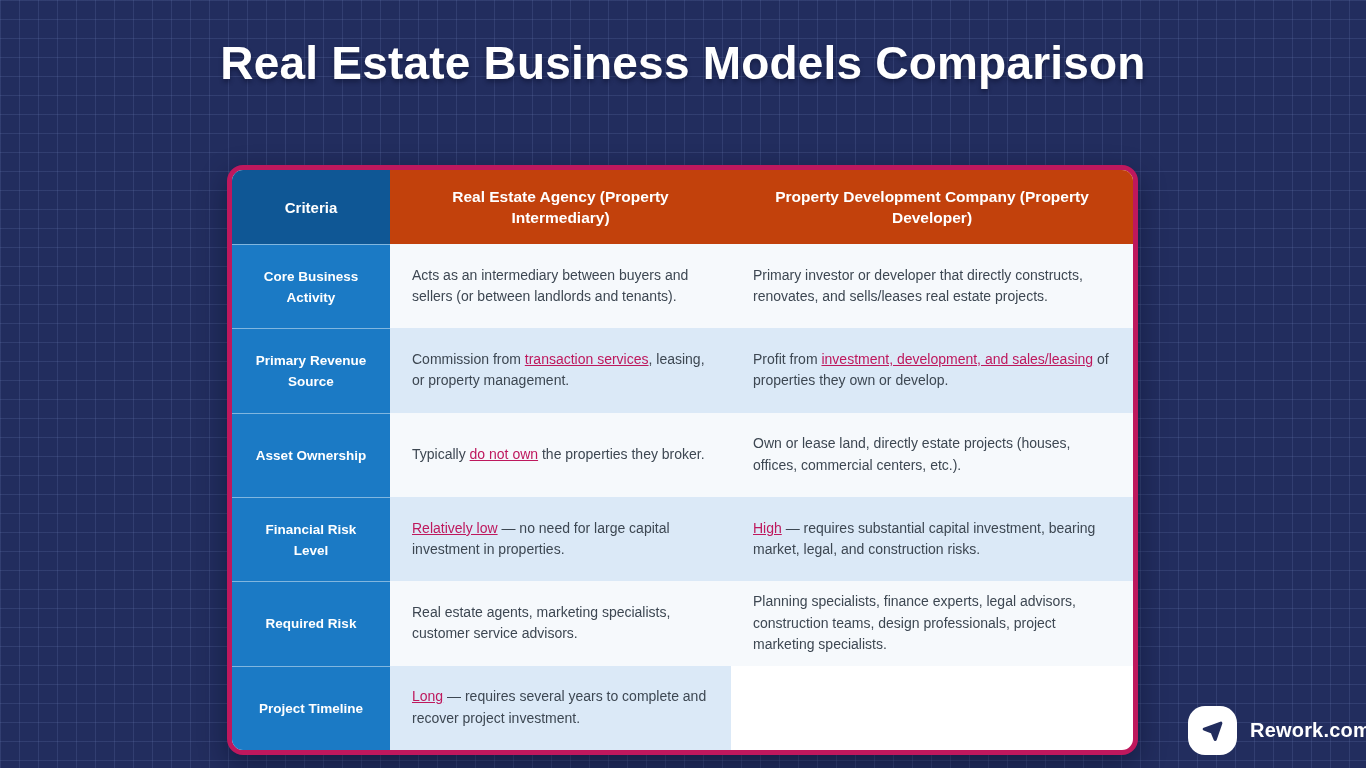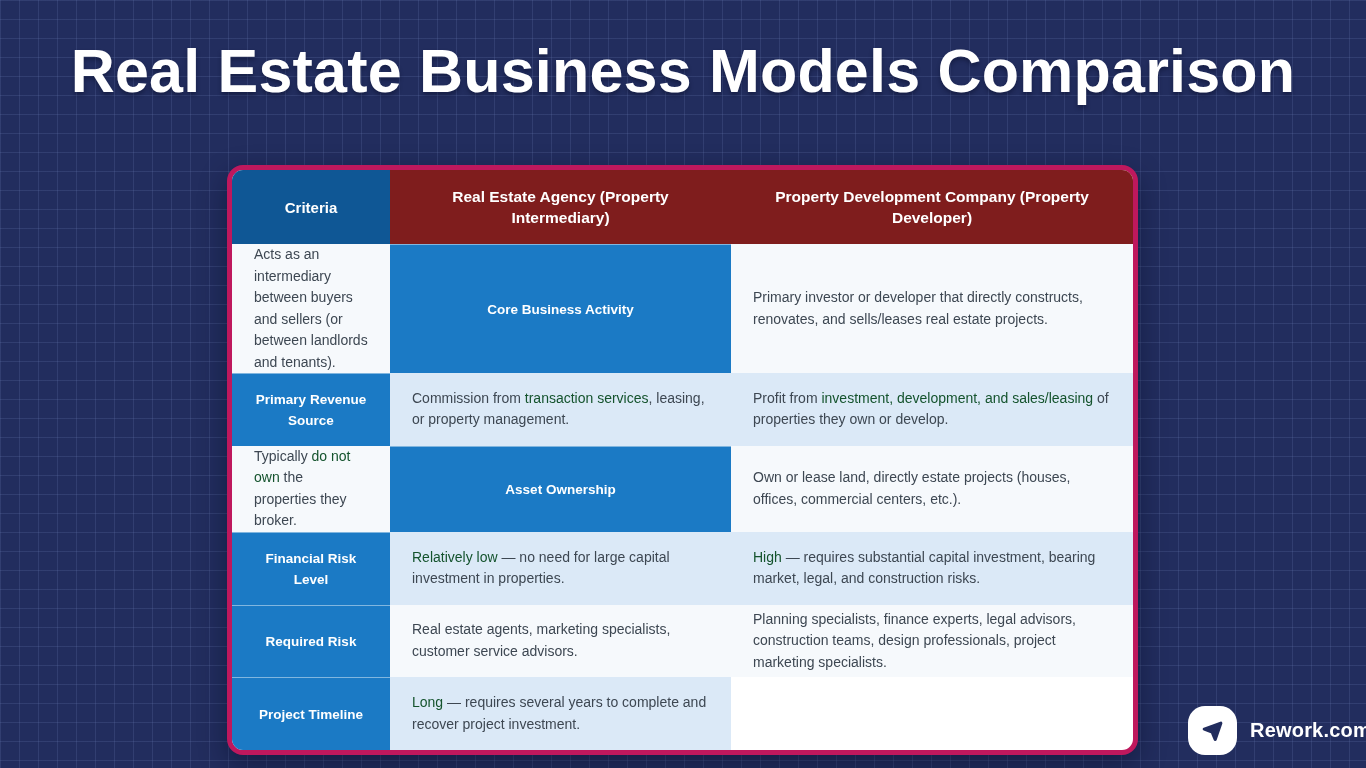--- a/index.html
+++ b/index.html
@@ -14,21 +14,21 @@
     background-size: 19px 19px;
     overflow: hidden;
   }
 
   
   .page-title {
     position: absolute;
     top: 36px; left: 0; right: 0;
     text-align: center;
     color: #ffffff;
-    font-size: 61px;
+    font-size: 46px;
     font-weight: 800;
     letter-spacing: 0.2px;
     text-shadow: 0 3px 4px rgba(8,14,40,0.45);
   }
 
   
   .table-card {
     position: absolute;
     left: 227px; top: 130px;
     width: 911px; height: 590px;
@@ -41,21 +41,21 @@
   }
   .grid {
     display: grid;
     width: 100%; height: 100%;
     grid-template-columns: 158px 341px 402px;
     grid-template-rows: 74px repeat(6, 1fr);
   }
   .cell { display: flex; align-items: center; }
 
   .head-cell {
-    background: #7f1d1d;
+    background: #c2410c;
     color: #ffffff;
     font-weight: bold;
     font-size: 15.5px;
     line-height: 21px;
     justify-content: center;
     text-align: center;
     padding: 0 15px;
   }
   .head-crit {
     background: #0f5795;
@@ -78,21 +78,21 @@
   }
 
   .data-cell {
     padding: 0 22px;
     font-size: 14px;
     line-height: 21.5px;
     color: #3d4752;
   }
   .row-light { background: #f6f9fc; }
   .row-blue  { background: #dbe9f7; }
-  .hl { color: #14532d; }
+  .hl { color: #be185d; text-decoration: underline; }
 
   
   .brand {
     position: absolute;
     left: 1188px; top: 706px;
     display: flex;
     align-items: center;
     gap: 13px;
   }
   .brand-mark {
@@ -114,43 +114,43 @@
 <body>
 
 <h1 class="page-title">Real Estate Business Models Comparison</h1>
 
 <div class="table-card">
   <div class="grid">
     <div class="cell head-cell head-crit">Criteria</div>
     <div class="cell head-cell">Real Estate Agency (Property Intermediary)</div>
     <div class="cell head-cell">Property Development Company (Property Developer)</div>
 
-  <div class="cell data-cell row-light">
+  <div class="cell crit-cell">
+        <span class="crit-label">Core Business Activity</span>
+      </div>
+      <div class="cell data-cell row-light">
         <p class="cell-text"><span class="">Acts as an intermediary between buyers and sellers (or between landlords and tenants).</span></p>
-      </div>
-      <div class="cell crit-cell">
-        <span class="crit-label">Core Business Activity</span>
       </div>
       <div class="cell data-cell row-light">
         <p class="cell-text"><span class="">Primary investor or developer that directly constructs, renovates, and sells/leases real estate projects.</span></p>
       </div>
       <div class="cell crit-cell">
         <span class="crit-label">Primary Revenue Source</span>
       </div>
       <div class="cell data-cell row-blue">
         <p class="cell-text"><span class="">Commission from </span><span class="hl">transaction services</span><span class="">, leasing, or property management.</span></p>
       </div>
       <div class="cell data-cell row-blue">
         <p class="cell-text"><span class="">Profit from </span><span class="hl">investment, development, and sales/leasing</span><span class=""> of properties they own or develop.</span></p>
       </div>
+      <div class="cell crit-cell">
+        <span class="crit-label">Asset Ownership</span>
+      </div>
       <div class="cell data-cell row-light">
         <p class="cell-text"><span class="">Typically </span><span class="hl">do not own</span><span class=""> the properties they broker.</span></p>
-      </div>
-      <div class="cell crit-cell">
-        <span class="crit-label">Asset Ownership</span>
       </div>
       <div class="cell data-cell row-light">
         <p class="cell-text"><span class="">Own or lease land, directly estate projects (houses, offices, commercial centers, etc.).</span></p>
       </div>
       <div class="cell crit-cell">
         <span class="crit-label">Financial Risk Level</span>
       </div>
       <div class="cell data-cell row-blue">
         <p class="cell-text"><span class="hl">Relatively low</span><span class=""> — no need for large capital investment in properties.</span></p>
       </div>

